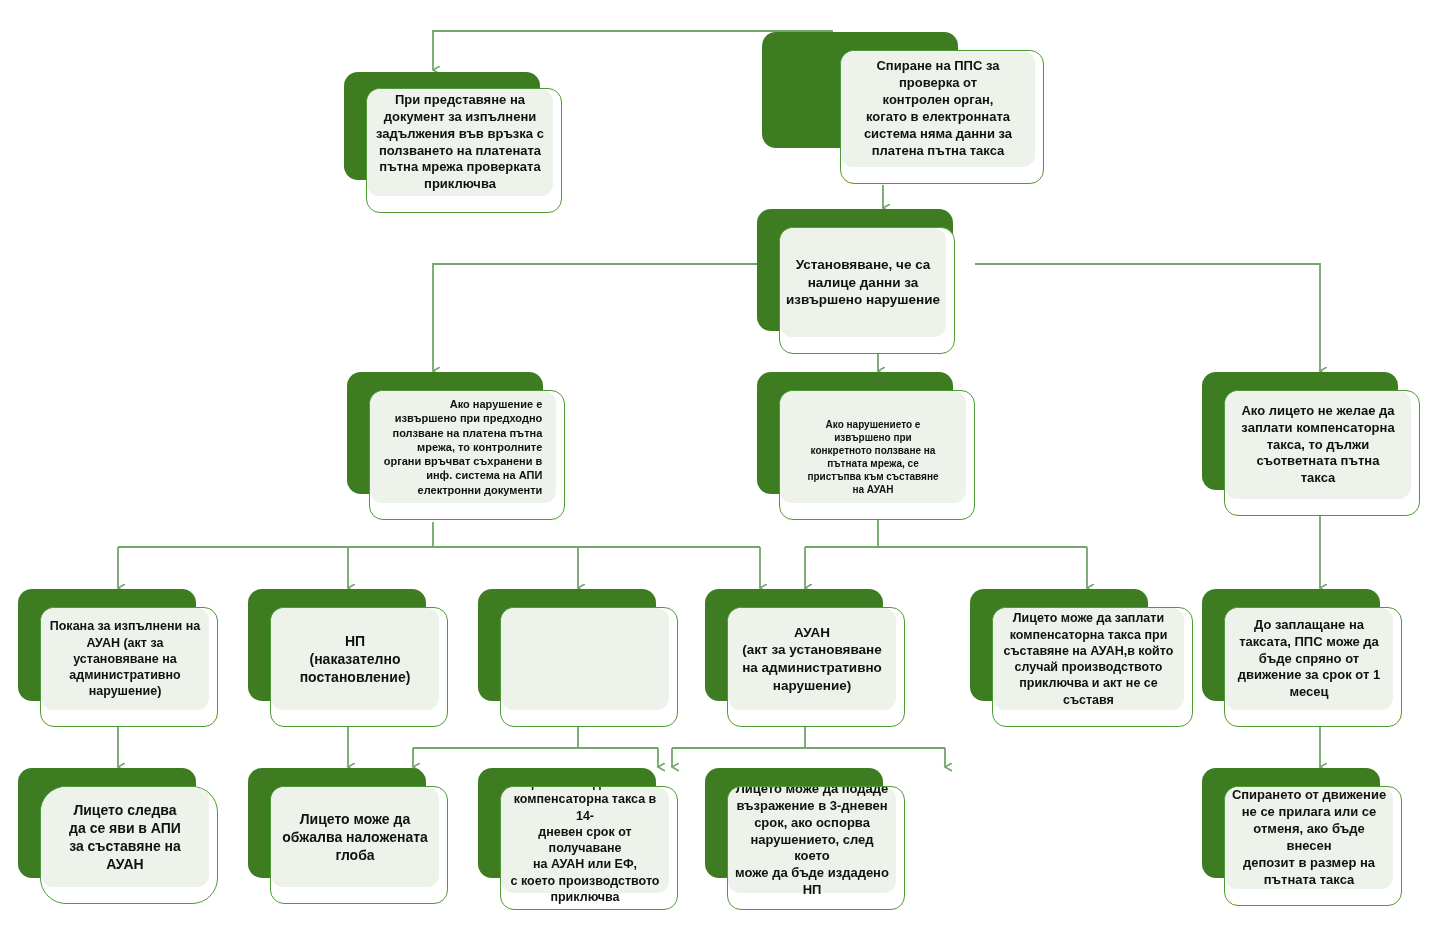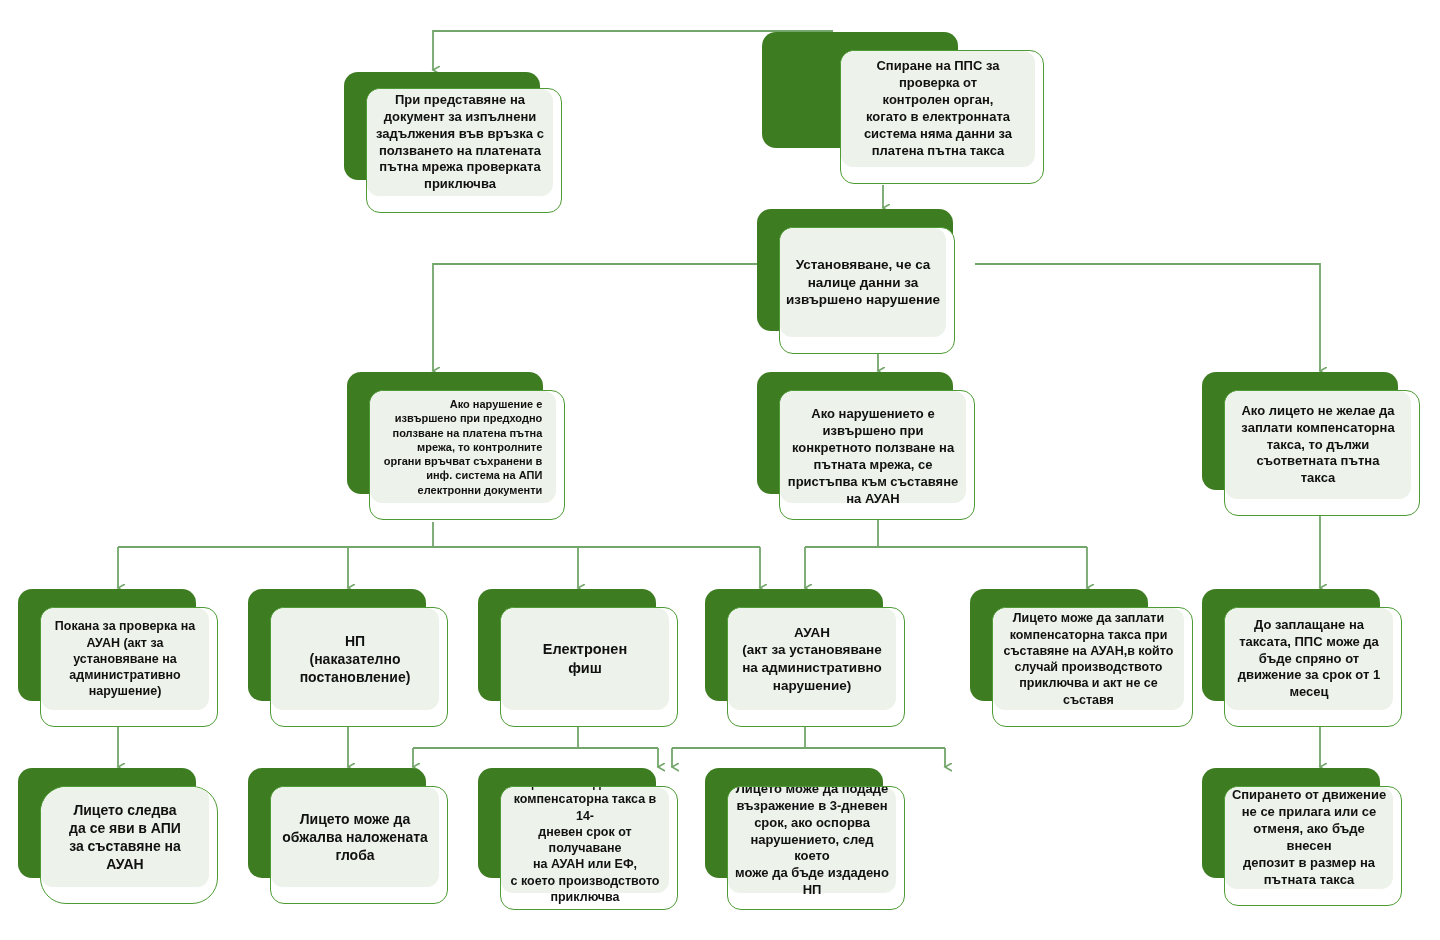--- a/index.html
+++ b/index.html
@@ -180,21 +180,21 @@
 органи връчват съхранени в
 инф. система на АПИ
 електронни документи</div>
     </div>
   </div>
 
   <div class="node" style="left:757px; top:372px;">
     <div class="shadow" style="width:196px; height:122px;"></div>
     <div class="card" style="left:22px; top:18px; width:196px; height:130px;">
       <div class="fillwrap"></div>
-      <div class="txt" style="font-size:13px;margin-top:20px;">Ако нарушението е
+      <div class="txt" style="font-size:10px;margin-top:20px;">Ако нарушението е
 извършено при
 конкретното ползване на
 пътната мрежа, се
 пристъпва към съставяне
 на АУАН</div>
     </div>
   </div>
 
   <div class="node" style="left:1202px; top:372px;">
     <div class="shadow" style="width:196px; height:118px;"></div>
@@ -205,21 +205,21 @@
 такса, то дължи
 съответната пътна
 такса</div>
     </div>
   </div>
 
   <div class="node" style="left:18px; top:589px;">
     <div class="shadow" style="width:178px; height:112px;"></div>
     <div class="card" style="left:22px; top:18px; width:178px; height:120px;">
       <div class="fillwrap"></div>
-      <div class="txt" style="font-size:12.5px;">Покана за проверка на
+      <div class="txt" style="font-size:12.5px;">Покана за изпълнени на
 АУАН (акт за
 установяване на
 административно
 нарушение)</div>
     </div>
   </div>
 
   <div class="node" style="left:248px; top:589px;">
     <div class="shadow" style="width:178px; height:112px;"></div>
     <div class="card" style="left:22px; top:18px; width:178px; height:120px;">
@@ -227,22 +227,20 @@
       <div class="txt" style="font-size:14px;">НП
 (наказателно
 постановление)</div>
     </div>
   </div>
 
   <div class="node" style="left:478px; top:589px;">
     <div class="shadow" style="width:178px; height:112px;"></div>
     <div class="card" style="left:22px; top:18px; width:178px; height:120px;">
       <div class="fillwrap"></div>
-      <div class="txt" style="font-size:14.5px;">Електронен
-фиш</div>
     </div>
   </div>
 
   <div class="node" style="left:705px; top:589px;">
     <div class="shadow" style="width:178px; height:112px;"></div>
     <div class="card" style="left:22px; top:18px; width:178px; height:120px;">
       <div class="fillwrap"></div>
       <div class="txt" style="font-size:13.5px;">АУАН
 (акт за установяване
 на административно

